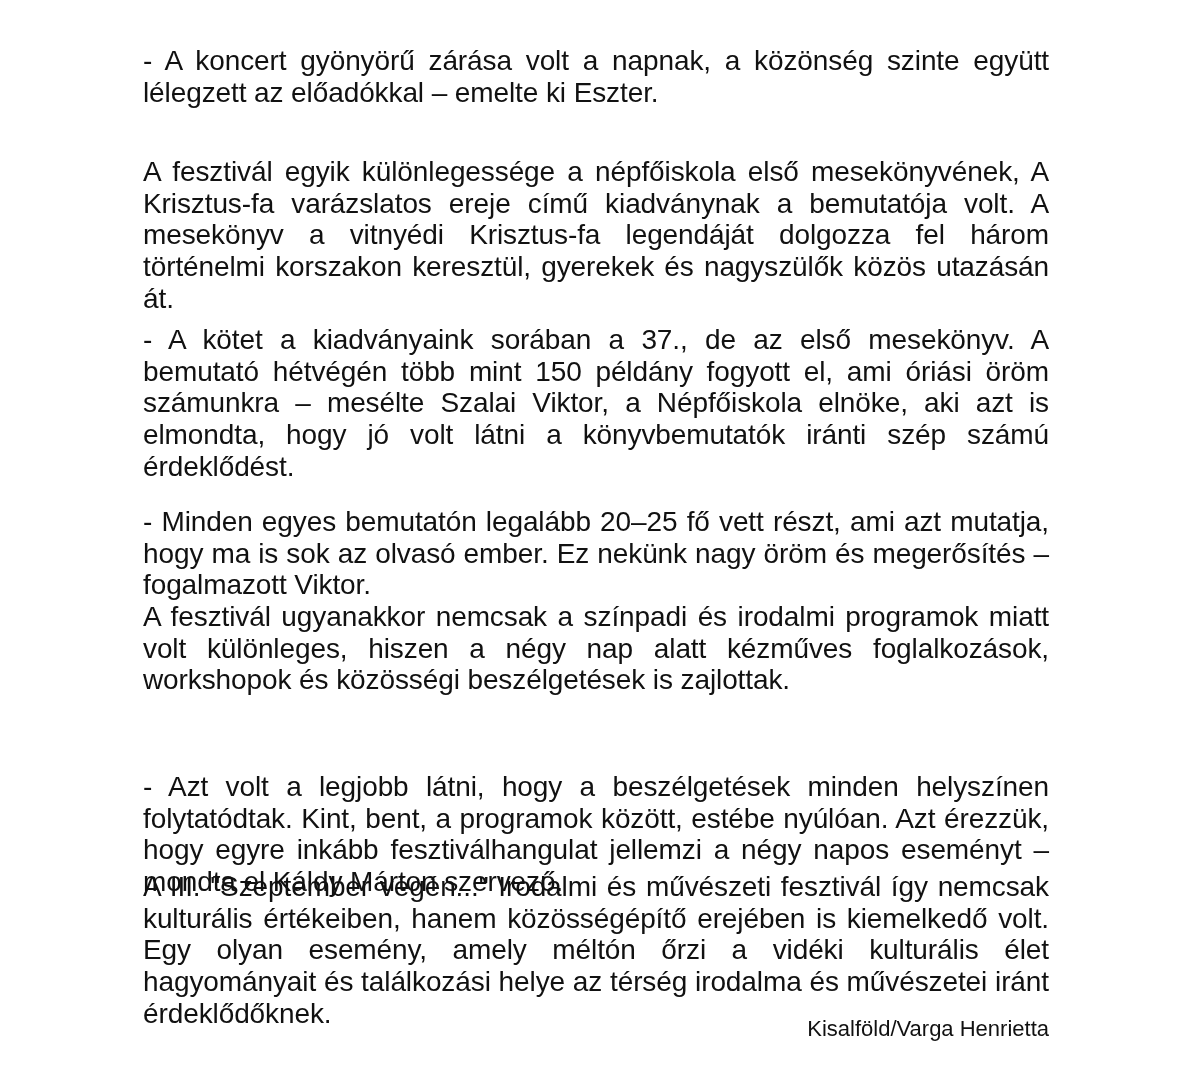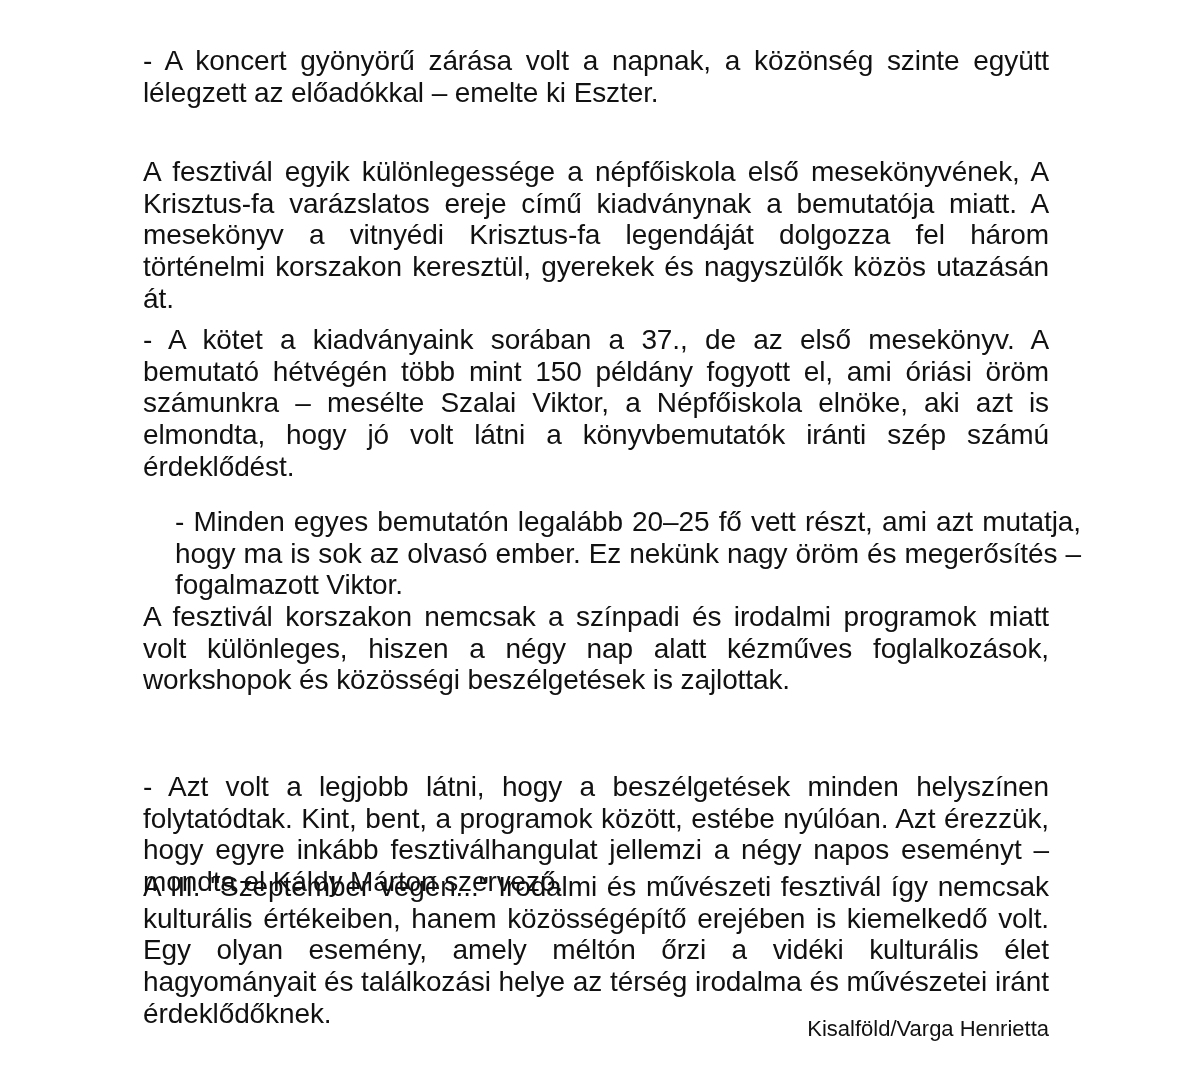--- a/index.html
+++ b/index.html
@@ -40,20 +40,20 @@
     font-size: 22px;
     line-height: 31.7px;
     margin: 0;
   }
 </style>
 </head>
 <body>
 
 <div class="doc">
   <p class="para last-left" style="top:45px;">- A koncert gyönyörű zárása volt a napnak, a közönség szinte együtt lélegzett az előadókkal – emelte ki Eszter.</p>
-  <p class="para last-left" style="top:156px;">A fesztivál egyik különlegessége a népfőiskola első mesekönyvének, A Krisztus-fa varázslatos ereje című kiadványnak a bemutatója miatt.  A mesekönyv a vitnyédi Krisztus-fa legendáját dolgozza fel három történelmi korszakon keresztül, gyerekek és nagyszülők közös utazásán át.</p>
+  <p class="para last-left" style="top:156px;">A fesztivál egyik különlegessége a népfőiskola első mesekönyvének, A Krisztus-fa varázslatos ereje című kiadványnak a bemutatója volt.  A mesekönyv a vitnyédi Krisztus-fa legendáját dolgozza fel három történelmi korszakon keresztül, gyerekek és nagyszülők közös utazásán át.</p>
   <p class="para last-left" style="top:324px;">- A kötet a kiadványaink sorában a 37., de az első mesekönyv. A bemutató hétvégén több mint 150 példány fogyott el, ami óriási öröm számunkra – mesélte Szalai Viktor, a Népfőiskola elnöke, aki azt is elmondta, hogy jó volt látni a könyvbemutatók iránti szép számú érdeklődést.</p>
-  <p class="para last-left" style="top:506px;margin-left:32px;">- Minden egyes bemutatón legalább 20–25 fő vett részt, ami azt mutatja, hogy ma is sok az olvasó ember. Ez nekünk nagy öröm és megerősítés – fogalmazott Viktor.</p>
-  <p class="para last-left" style="top:601px;">A fesztivál korszakon nemcsak a színpadi és irodalmi programok miatt volt különleges, hiszen a négy nap alatt kézműves foglalkozások, workshopok és közösségi beszélgetések is zajlottak.</p>
+  <p class="para last-left" style="top:506px;">- Minden egyes bemutatón legalább 20–25 fő vett részt, ami azt mutatja, hogy ma is sok az olvasó ember. Ez nekünk nagy öröm és megerősítés – fogalmazott Viktor.</p>
+  <p class="para last-left" style="top:601px;">A fesztivál ugyanakkor nemcsak a színpadi és irodalmi programok miatt volt különleges, hiszen a négy nap alatt kézműves foglalkozások, workshopok és közösségi beszélgetések is zajlottak.</p>
   <p class="para last-left" style="top:771px;">- Azt volt a legjobb látni, hogy a beszélgetések minden helyszínen folytatódtak. Kint, bent, a programok között, estébe nyúlóan. Azt érezzük, hogy egyre inkább fesztiválhangulat jellemzi a négy napos eseményt – mondta el Káldy Márton szervező.</p>
   <p class="para last-left" style="top:871px;">A III. "Szeptember végén..." Irodalmi és művészeti fesztivál így nemcsak kulturális értékeiben, hanem közösségépítő erejében is kiemelkedő volt. Egy olyan esemény, amely méltón őrzi a vidéki kulturális élet hagyományait és találkozási helye az térség irodalma és művészetei iránt érdeklődőknek.</p>
   <p class="signature" style="top:1013px;">Kisalföld/Varga Henrietta</p>
 </div>
 
 </body></html>

